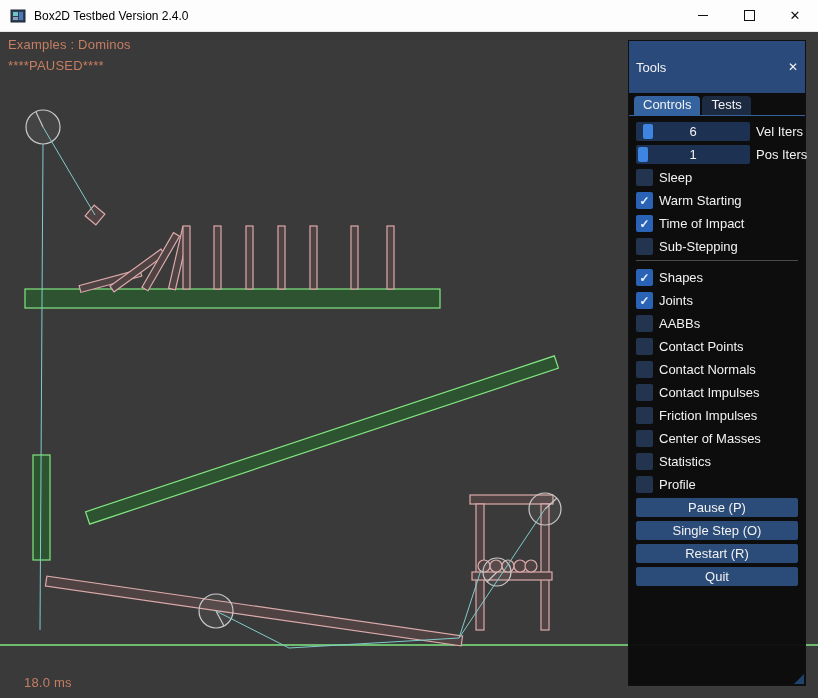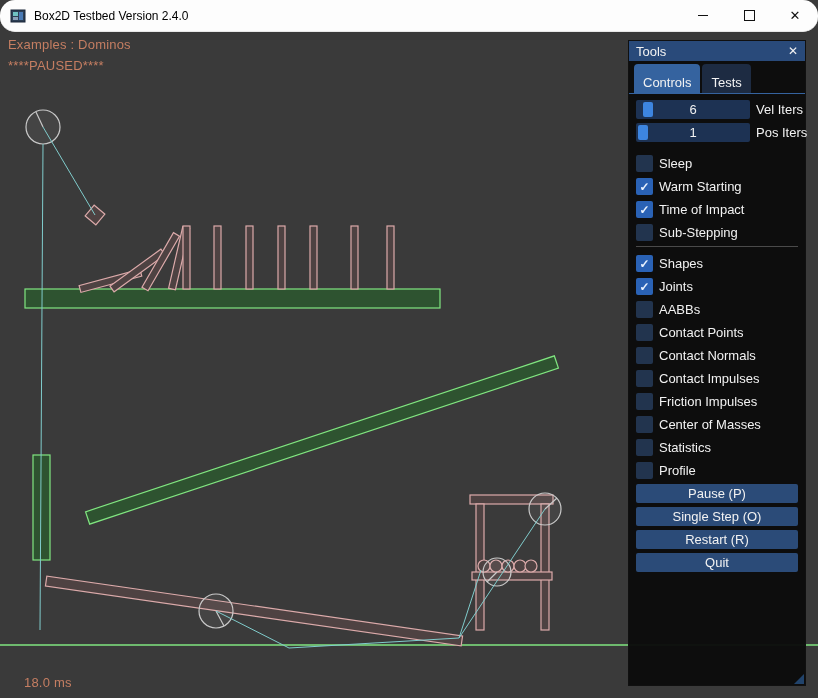--- a/index.html
+++ b/index.html
@@ -4,21 +4,21 @@
 <style>
   html,body{margin:0;padding:0;}
   body{
     width:818px;height:698px;position:relative;overflow:hidden;
     background:#3a3a3a;font-family:"Liberation Sans",sans-serif;
     -webkit-font-smoothing:antialiased;
   }
   
   .titlebar{
     position:absolute;top:0;left:0;width:818px;height:32px;background:#fdfdfd;
-    display:flex;align-items:center;box-sizing:border-box;border-bottom:1px solid #e8e8e8;border-radius:15px;
+    display:flex;align-items:center;box-sizing:border-box;border-bottom:1px solid #e8e8e8;
   }
   .app-icon{width:16px;height:16px;margin-left:10px;flex:0 0 auto;}
   .win-title{margin-left:8px;font-size:12px;color:#000;}
   .win-controls{margin-left:auto;display:flex;height:100%;}
   .win-btn{width:46px;height:100%;display:flex;align-items:center;justify-content:center;color:#111;}
   .glyph-min{width:10px;height:1px;background:#111;display:block;}
   .glyph-max{width:9px;height:9px;border:1px solid #111;display:block;}
   .glyph-close{font-size:13px;line-height:1;}
   
   .canvas{position:absolute;top:32px;left:0;width:738px;height:666px;background:#3a3a3a;}
@@ -28,29 +28,29 @@
   .hud-paused{top:26px;left:8px;}
   .hud-ms{bottom:8px;left:24px;}
   
   .tools{
     position:absolute;left:628px;top:8px;width:178px;height:646px;
     background:rgba(11,11,11,0.96);border:1px solid #101010;box-sizing:border-box;
     color:#f2f2f2;font-size:13px;
   }
   .tools-title{
     height:20px;background:#294a7a;display:flex;align-items:center;
-    padding:0 7px;font-size:13px;flex:0 0 auto;
+    padding:16px 7px;font-size:13px;flex:0 0 auto;
   }
   .tools-close{margin-left:auto;font-size:12px;cursor:default;}
   .tabbar{display:flex;gap:2px;padding:3px 5px 0 5px;border-bottom:1px solid #35639f;}
-  .tab{padding:11px 9px 3px 9px;border-radius:4px 4px 0 0;background:#1d2b42;}
+  .tab{padding:1px 9px 3px 9px;border-radius:4px 4px 0 0;background:#1d2b42;}
   .tab.active{background:#35639f;}
   .tools-body{padding:6px 7px 0 7px;}
   .row{display:flex;align-items:center;height:19px;margin-bottom:4px;}
-  .gap-top{margin-top:12px;}
+  .gap-top{margin-top:4px;}
   .slider,.inputbox{
     position:relative;width:114px;height:19px;background:#1d3253;border-radius:2px;
     display:flex;align-items:center;justify-content:center;flex:0 0 auto;
   }
   .grab{position:absolute;top:2px;width:10px;height:15px;background:#3d85e0;border-radius:2px;}
   .sval{position:relative;z-index:1;font-size:13px;}
   .sel{background:#2c5a96;padding:0 1px;}
   .wlabel{margin-left:6px;white-space:nowrap;}
   .checkrow{cursor:default;}
   .check{

